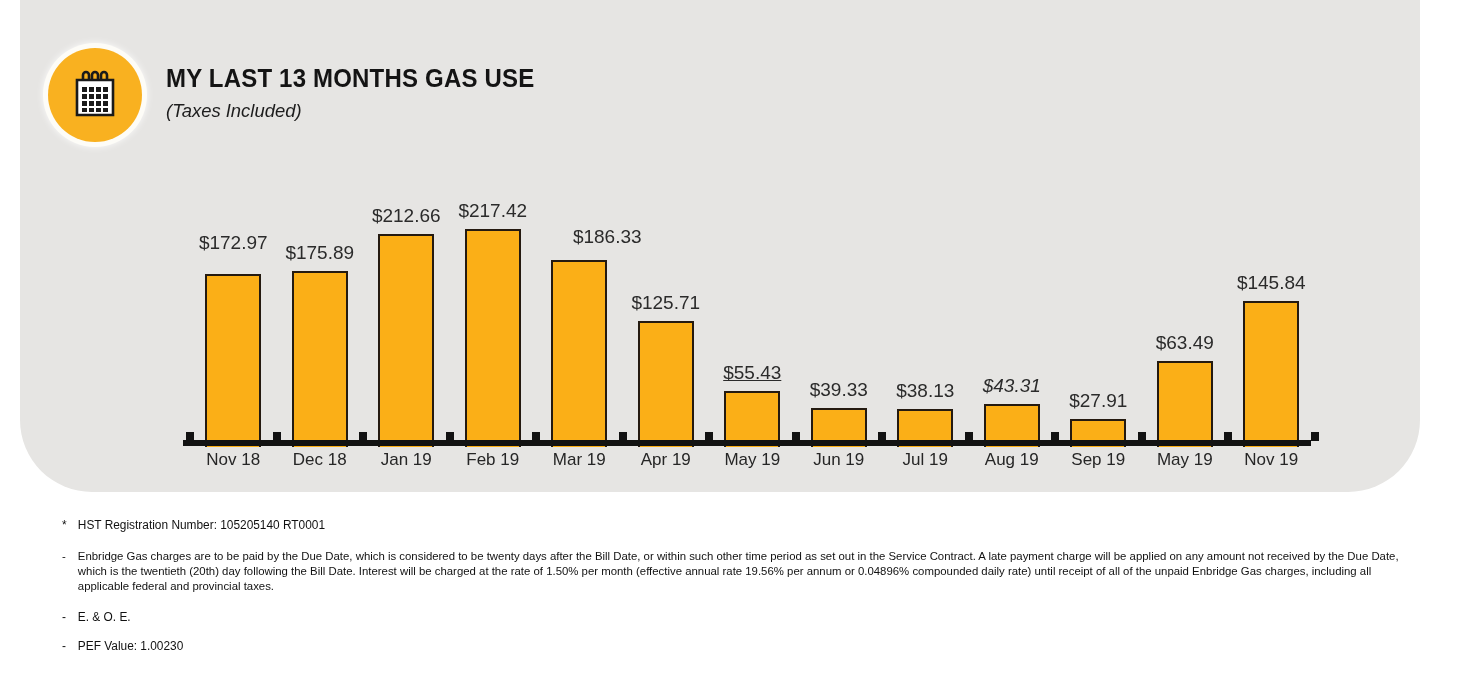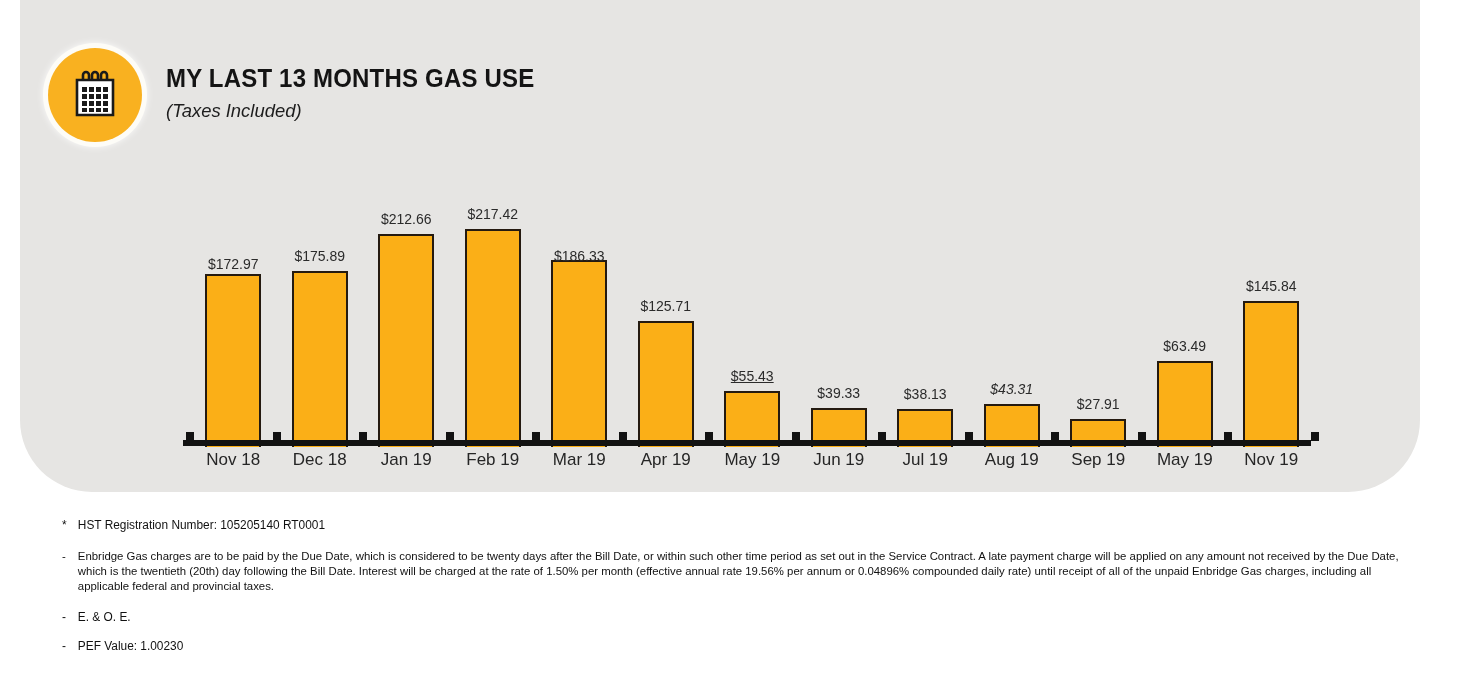--- a/index.html
+++ b/index.html
@@ -103,21 +103,21 @@
     flex-direction: column;
     justify-content: flex-end;
     align-items: center;
     flex: none;
   }
 
   .bar-value {
     position: absolute;
     left: 50%;
     transform: translateX(-50%);
-    font-size: 14px;
+    font-size: 19px;
     color: #2b2b2b;
     white-space: nowrap;
     font-family: "Liberation Sans", sans-serif;
   }
 
   .bar {
     width: 56px;
     background: #fbaf17;
     border: 2.5px solid #241a10;
     border-bottom: none;
@@ -248,37 +248,37 @@
     </div>
     <div class="title-block">
       <div class="chart-title">MY LAST 13 MONTHS GAS USE</div>
       <div class="chart-subtitle">(Taxes Included)</div>
     </div>
   </div>
 
   <div class="plot">
     <div class="bars" id="bars">
         <div class="bar-slot">
-          <div class="bar-value" style="bottom: 175px; text-align: right;">$172.97</div>
+          <div class="bar-value" style="bottom: 193px; text-align: right;">$172.97</div>
           <div class="bar" title="Nov 18 $172.97" style="height: 173.431px; background: rgb(251, 175, 23); border-color: rgb(36, 26, 16);"></div>
         </div>
         <div class="bar-slot">
           <div class="bar-value" style="bottom: 183.359px;">$175.89</div>
           <div class="bar" title="Dec 18 $175.89" style="height: 176.359px; background: rgb(251, 175, 23); border-color: rgb(36, 26, 16);"></div>
         </div>
         <div class="bar-slot">
           <div class="bar-value" style="bottom: 220.227px;">$212.66</div>
           <div class="bar" title="Jan 19 $212.66" style="height: 213.227px; background: rgb(251, 175, 23); border-color: rgb(36, 26, 16);"></div>
         </div>
         <div class="bar-slot">
           <div class="bar-value" style="bottom: 225px;">$217.42</div>
           <div class="bar" title="Feb 19 $217.42" style="height: 218px; background: rgb(251, 175, 23); border-color: rgb(36, 26, 16);"></div>
         </div>
         <div class="bar-slot">
-          <div class="bar-value" style="bottom: 183px;">$186.33</div>
+          <div class="bar-value" style="bottom: 199px; margin-left: 28px;">$186.33</div>
           <div class="bar" title="Mar 19 $186.33" style="height: 186.827px; background: rgb(251, 175, 23); border-color: rgb(36, 26, 16);"></div>
         </div>
         <div class="bar-slot">
           <div class="bar-value" style="bottom: 133.045px;">$125.71</div>
           <div class="bar" title="Apr 19 $125.71" style="height: 126.045px; background: rgb(251, 175, 23); border-color: rgb(36, 26, 16);"></div>
         </div>
         <div class="bar-slot">
           <div class="bar-value" style="bottom: 62.5779px; text-decoration: underline;">$55.43</div>
           <div class="bar" title="May 19 $55.43" style="height: 55.5779px; background: rgb(251, 175, 23); border-color: rgb(36, 26, 16);"></div>
         </div>

